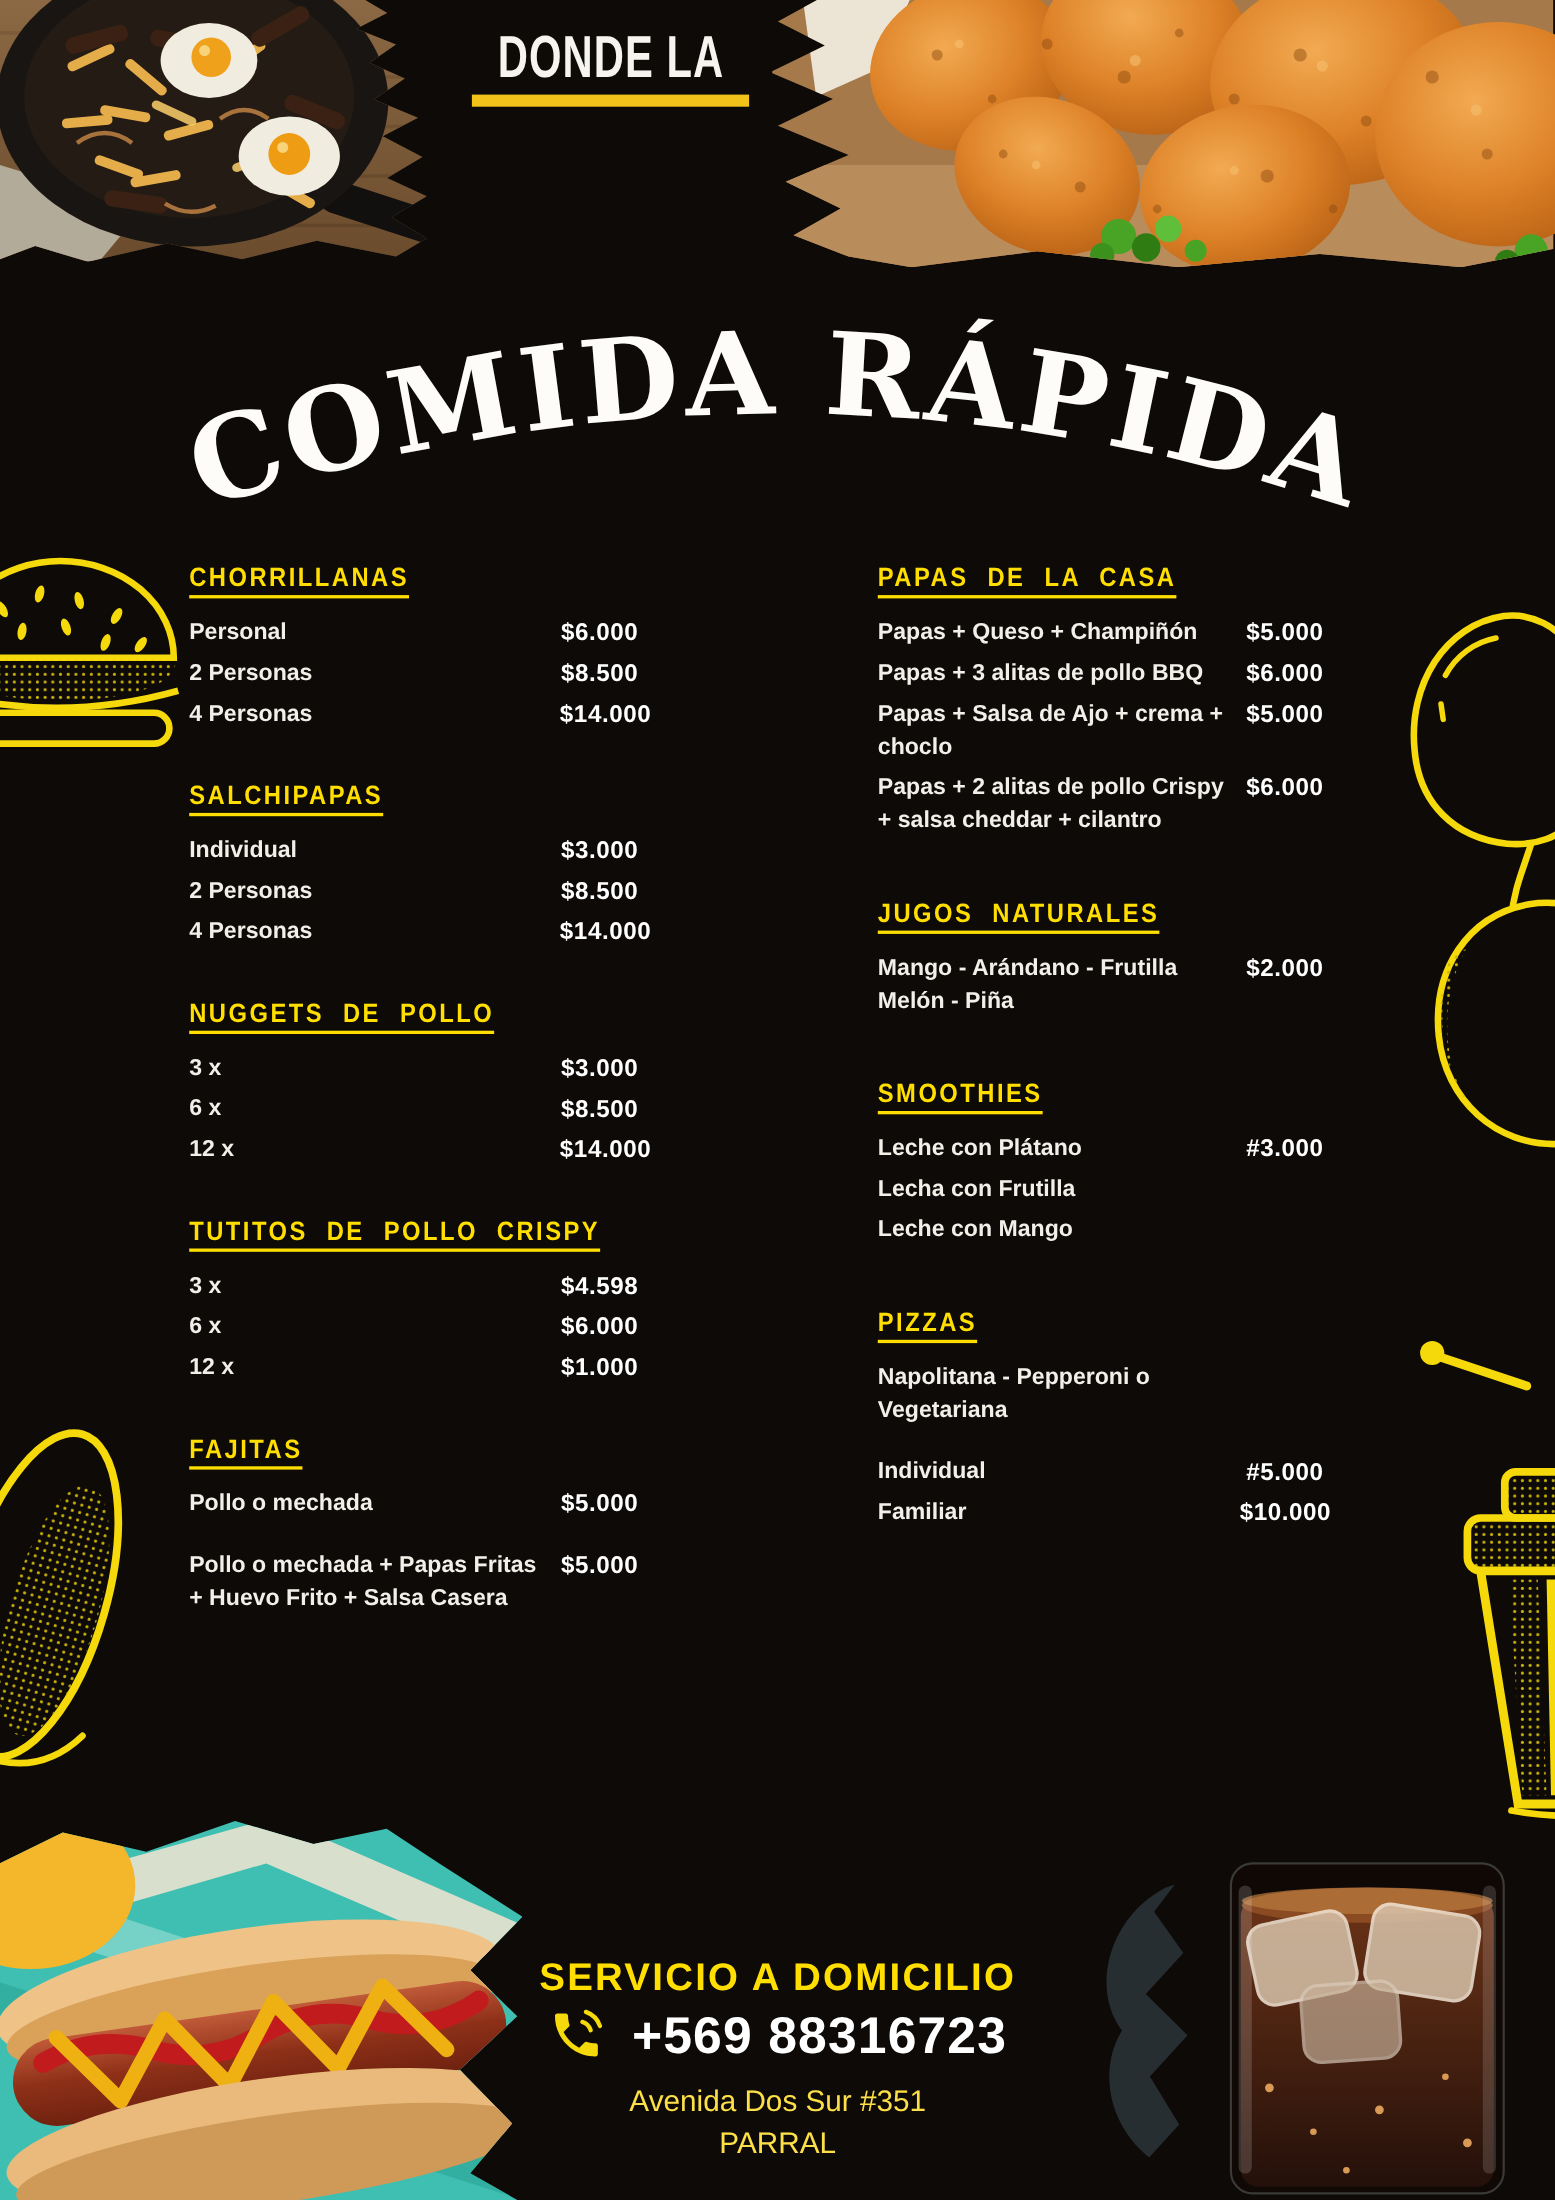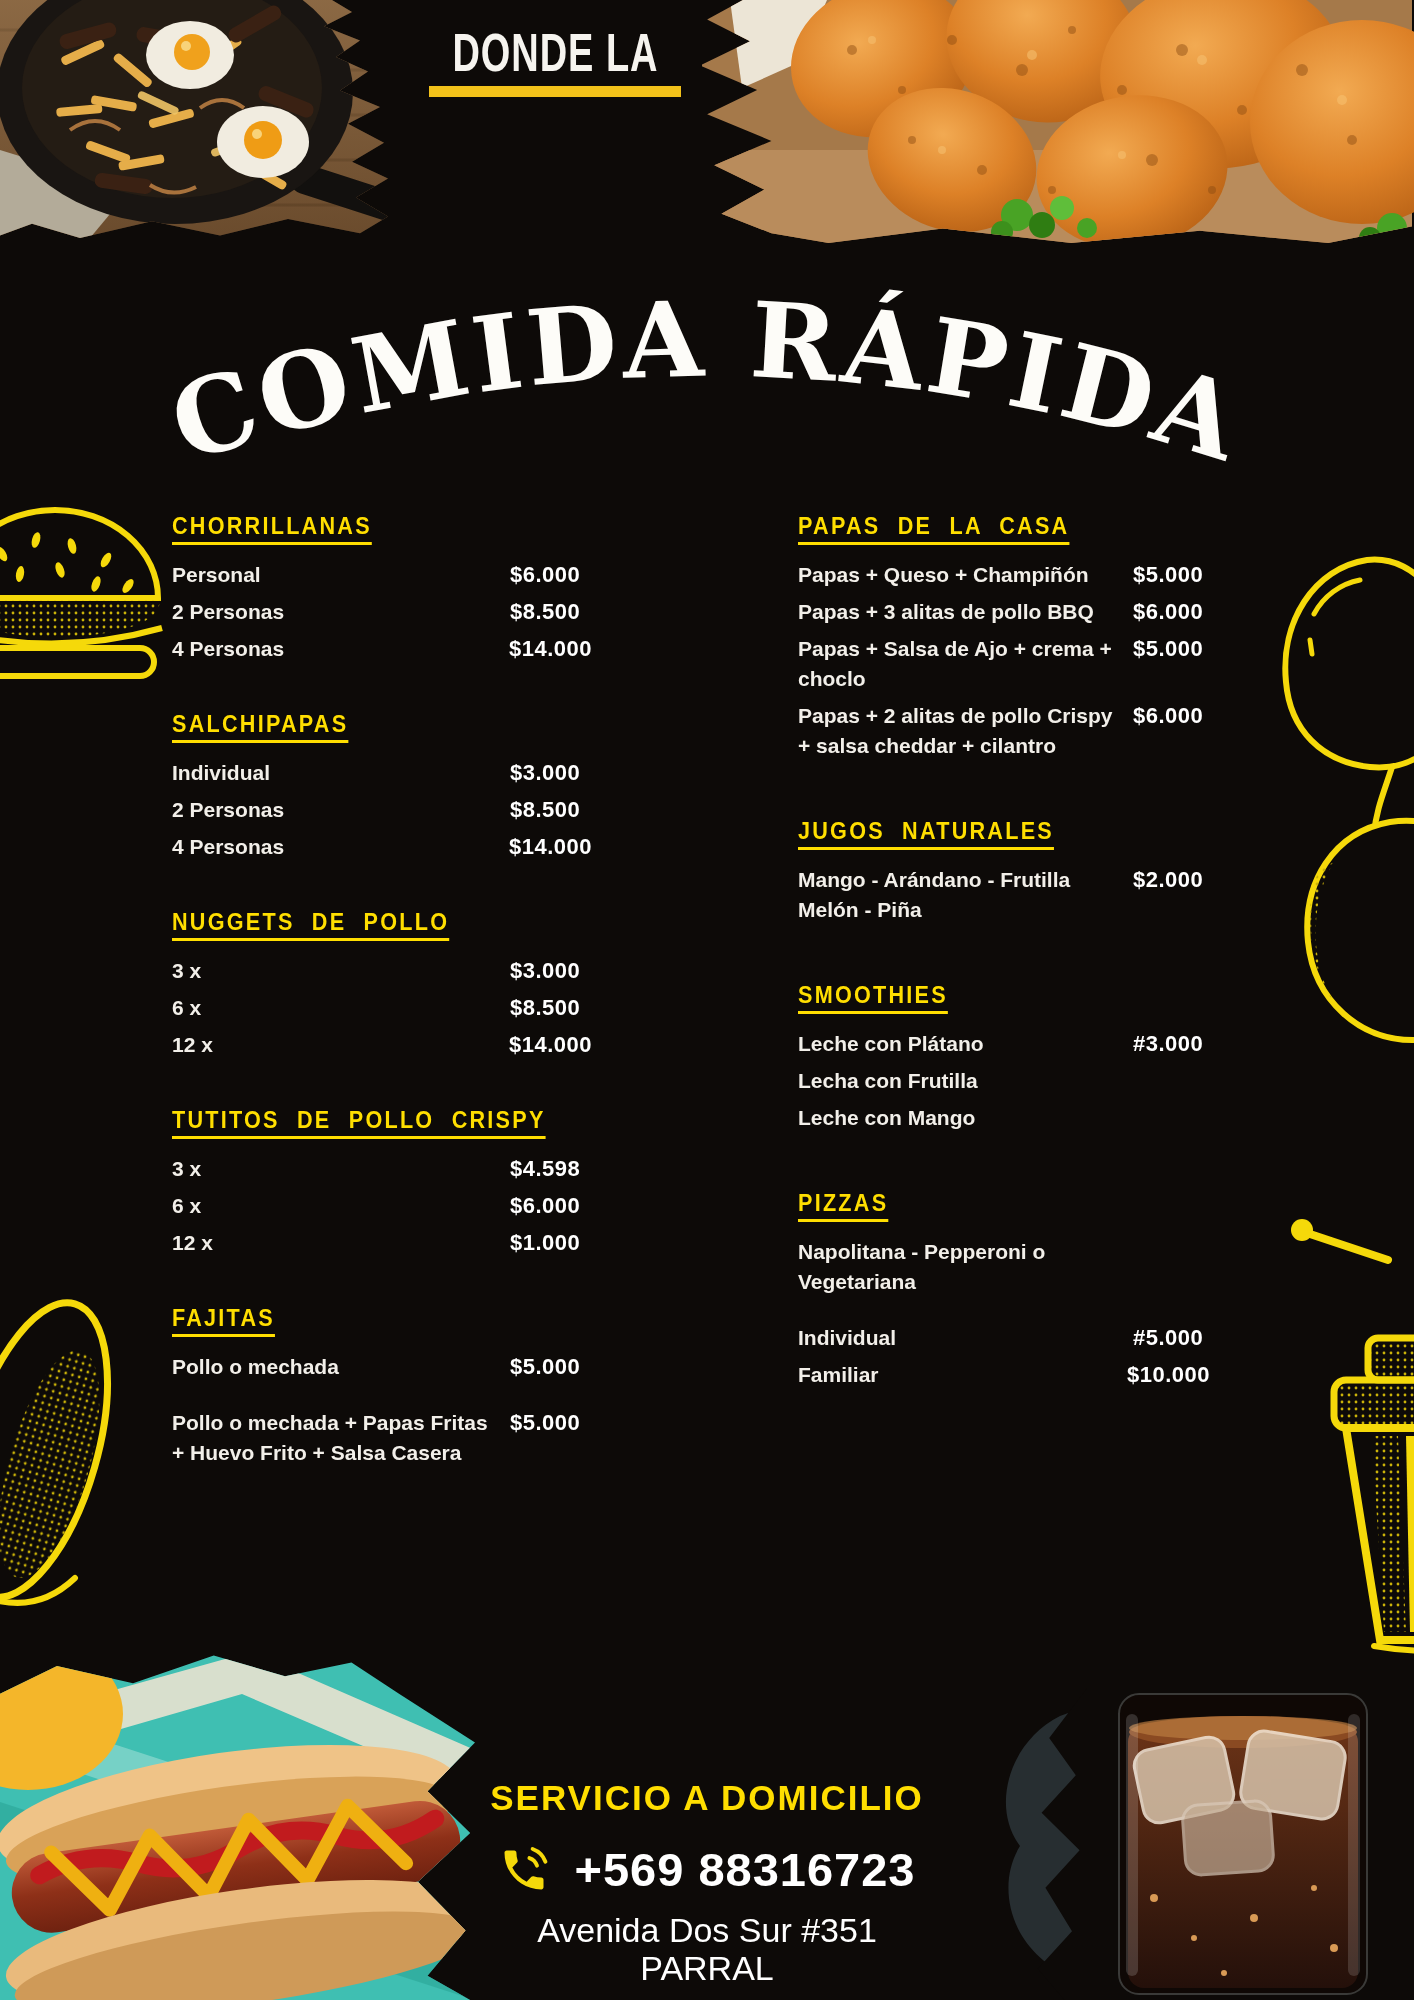--- a/index.html
+++ b/index.html
@@ -50,24 +50,24 @@
   
   .doodle{position:absolute;}
   #doodle-burger{left:-60px;top:498px;width:230px;height:205px;}
   #doodle-lemons{left:1272px;top:552px;width:190px;height:500px;}
   #doodle-hotdog{left:-75px;top:1278px;width:215px;height:345px;}
   #doodle-cup{left:1276px;top:1210px;width:250px;height:450px;}
 
   
   .footer{position:absolute;left:0;right:0;top:1778px;text-align:center;}
   .service{color:#FFDE00;font-size:35px;font-weight:800;letter-spacing:2px;}
-  .phone-row{display:flex;justify-content:center;align-items:center;gap:24px;margin-top:24px;}
+  .phone-row{display:flex;justify-content:center;align-items:center;gap:24px;margin-top:4px;}
   .phone-icon{width:52px;height:52px;}
   .phone-number{color:#ffffff;font-size:47px;font-weight:800;letter-spacing:1px;}
-  .address{color:#ffffff;font-size:34px;line-height:38px;}
+  .address{color:#fde047;font-size:27px;line-height:38px;}
   .address.first{margin-top:14px;}
 </style>
 </head>
 <body>
 
 <svg width="0" height="0" style="position:absolute" aria-hidden="true">
   <defs>
     <pattern id="dots" width="7" height="7" patternUnits="userSpaceOnUse">
       <circle cx="3" cy="3" r="1.4" fill="#CBB308"></circle>
     </pattern>

